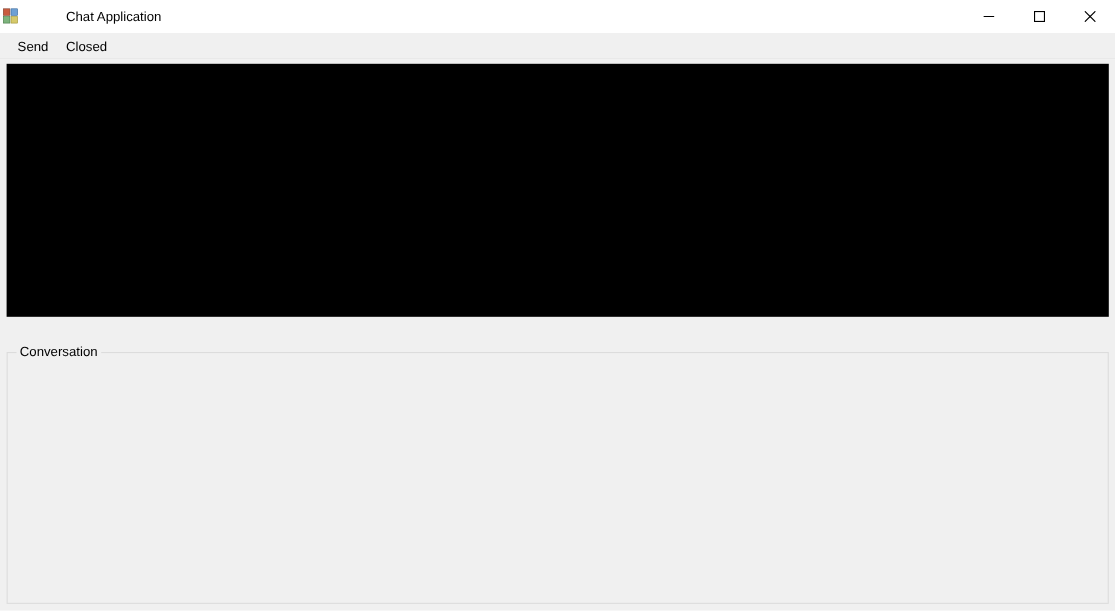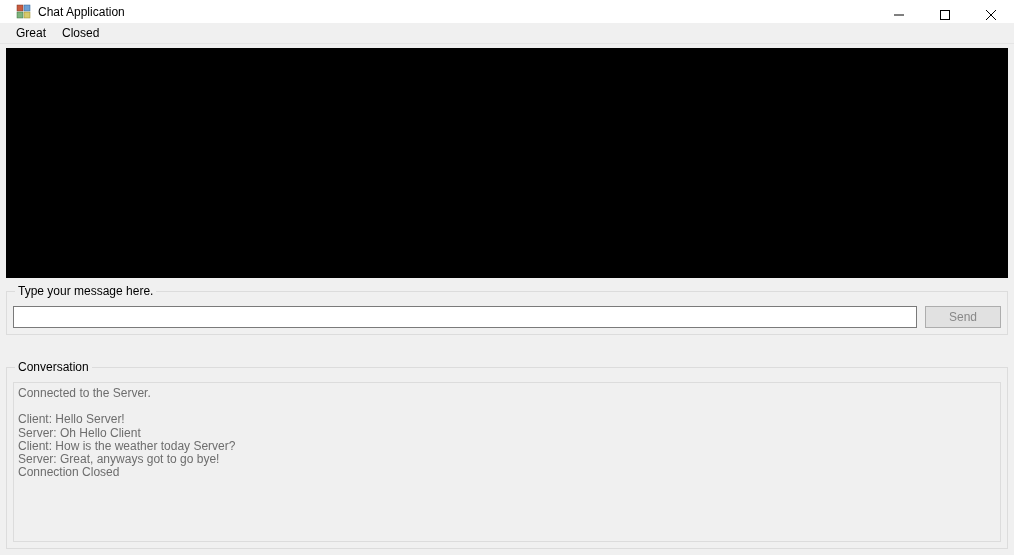--- a/index.html
+++ b/index.html
@@ -10,24 +10,25 @@
       width: 1014px;
       height: 555px;
       overflow: hidden;
       display: flex;
       flex-direction: column;
     }
     .titlebar {
       height: 30px;
       display: flex;
       align-items: center;
-      padding-left: 16px;
+      padding-left: 2px;
       background: #fff;
       color: #000;
       position: relative;
+      gap: 36px;
     }
     .titlebar-icon {
       width: 16px;
       height: 16px;
       margin-right: 6px;
       display: inline-block;
     }
     .title-text { font-size: 12px; }
     .win-controls {
       position: absolute;
@@ -145,40 +146,26 @@
     <div class="win-btn">
       <svg width="10" height="10" viewBox="0 0 10 10">
           <line x1="0" y1="0" x2="10" y2="10" stroke="#000" stroke-width="1"></line>
           <line x1="10" y1="0" x2="0" y2="10" stroke="#000" stroke-width="1"></line>
         </svg>
     </div>
   </div>
 </div>
 
 <div class="menubar">
-  <div class="menu-item">Great</div>
+  <div class="menu-item">Send</div>
   <div class="menu-item">Closed</div>
 </div>
 
 <div class="client-area">
 
   <div class="black-panel"></div>
 
-  <fieldset class="groupbox">
-    <legend>Type your message here.</legend>
-    <div class="input-row">
-      <input type="text" class="text-input" value="" style="">
-      <button class="send-btn" disabled="">Send</button>
-    </div>
-  </fieldset>
 
   <fieldset class="groupbox" style="flex:1;margin-top:19px;">
     <legend>Conversation</legend>
-    <div class="conversation-box" id="conversation-box">Connected to the Server.
-
-Client: Hello Server!
-Server: Oh Hello Client
-Client: How is the weather today Server?
-Server: Great, anyways got to go bye!
-Connection Closed</div>
   </fieldset>
 
 </div>
 
 </body></html>

